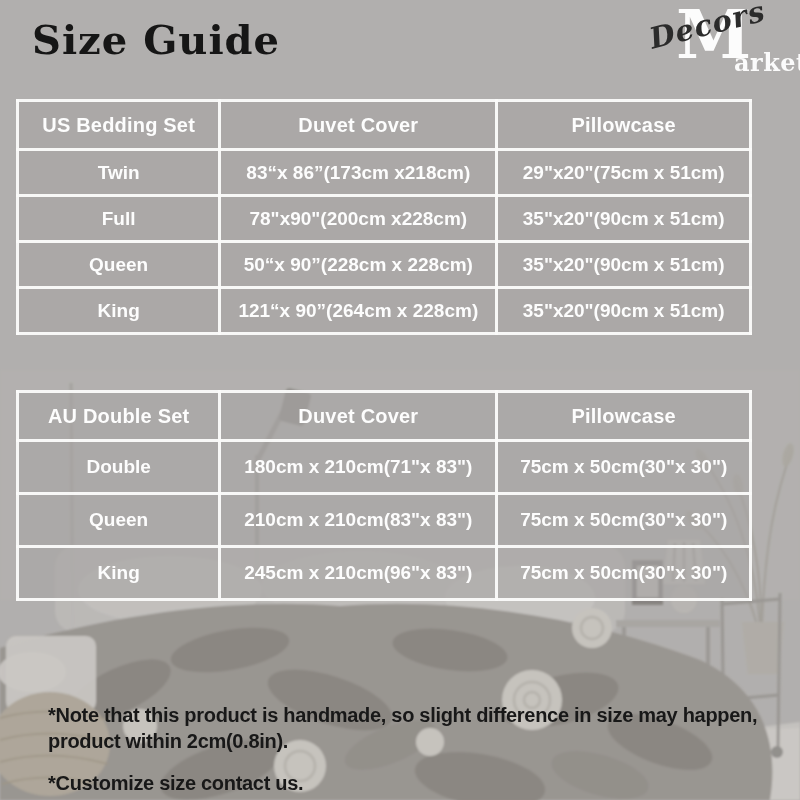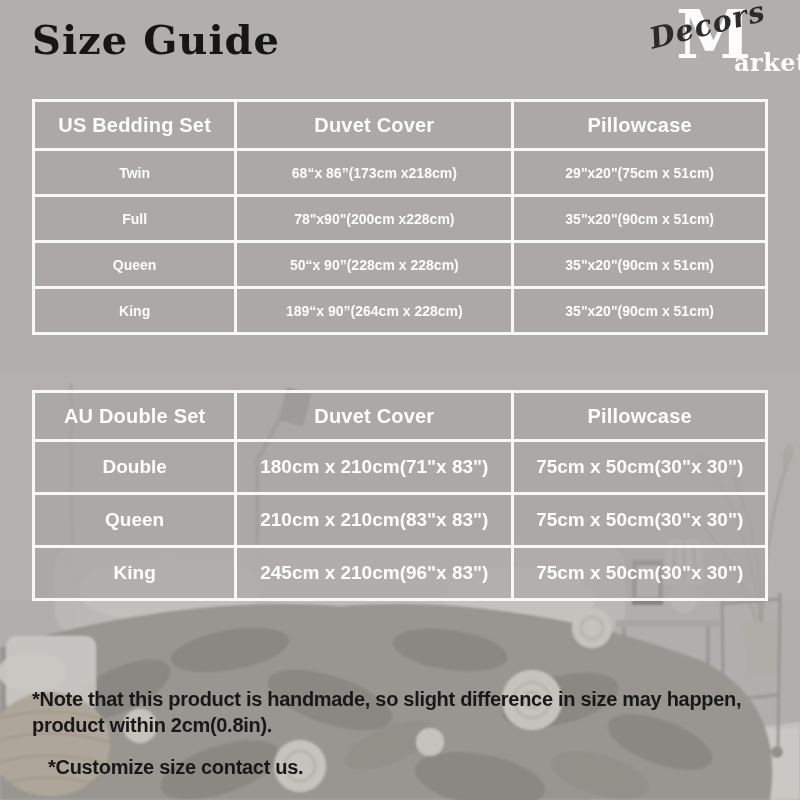--- a/index.html
+++ b/index.html
@@ -30,33 +30,33 @@
     transform-origin:left center;letter-spacing:1px;
   }
   .logo-rest{
     position:absolute;left:86px;top:42px;
     font-family:"DejaVu Serif",serif;font-weight:700;
     font-size:24px;color:#fbfbfb;letter-spacing:.5px;
   }
 
   
   .size-table{
-    position:absolute;left:32px;width:736px;
+    position:absolute;left:16px;width:736px;
     border-collapse:collapse;table-layout:fixed;padding-left:32px;
   }
   .size-table.us{top:99px;}
   .size-table.au{top:390px;}
   .size-table th,.size-table td{
     border:3px solid rgba(251,251,250,.96);
     background:rgba(167,165,163,.60);
     color:#fdfdfd;text-align:center;vertical-align:middle;
     font-weight:700;padding:0;
   }
   .size-table th{font-size:20px;height:46px;letter-spacing:.2px;}
-  .size-table.us td{font-size:14px;height:43px;}
+  .size-table.us td{font-size:19px;height:43px;}
   .size-table.au td{font-size:19px;height:50px;}
   col.c1{width:27.6%;} col.c2{width:37.8%;} col.c3{width:34.6%;}
 
   
   .notes{position:absolute;left:32px;top:686px;color:#181818;}
   .note-line{
     display:block;white-space:nowrap;
     font-size:20px;font-weight:700;letter-spacing:-.3px;line-height:26px;
   }
   .note-customize{margin-top:17px;}
@@ -185,36 +185,36 @@
     <thead>
       <tr>
         <th>US Bedding Set</th>
         <th>Duvet Cover</th>
         <th>Pillowcase</th>
       </tr>
     </thead>
     <tbody>
       <tr>
         <td>Twin</td>
-        <td>68“x 86”(173cm x218cm)</td>
+        <td>83“x 86”(173cm x218cm)</td>
         <td>29"x20"(75cm x 51cm)</td>
       </tr>
       <tr>
         <td>Full</td>
         <td>78"x90"(200cm x228cm)</td>
         <td>35"x20"(90cm x 51cm)</td>
       </tr>
       <tr>
         <td>Queen</td>
         <td>50“x 90”(228cm x 228cm)</td>
         <td>35"x20"(90cm x 51cm)</td>
       </tr>
       <tr>
         <td>King</td>
-        <td>189“x 90”(264cm x 228cm)</td>
+        <td>121“x 90”(264cm x 228cm)</td>
         <td>35"x20"(90cm x 51cm)</td>
       </tr>
     </tbody>
   </table>
 
   <table class="size-table au">
     <colgroup>
         <col class="c1">
         <col class="c2">
         <col class="c3">
@@ -239,21 +239,21 @@
       </tr>
       <tr>
         <td>King</td>
         <td>245cm x 210cm(96"x 83")</td>
         <td>75cm x 50cm(30"x 30")</td>
       </tr>
     </tbody>
   </table>
 
   <div class="notes">
-    <p style="margin:0">
+    <p style="margin:16px">
       <span class="note-line">*Note that this product is handmade, so slight  difference in size may happen,</span>
       <span class="note-line">product within 2cm(0.8in).</span>
     </p>
     <p style="margin:16px" class="note-customize">
       <span class="note-line">*Customize size contact us.</span>
     </p>
   </div>
 
 </div>
 

